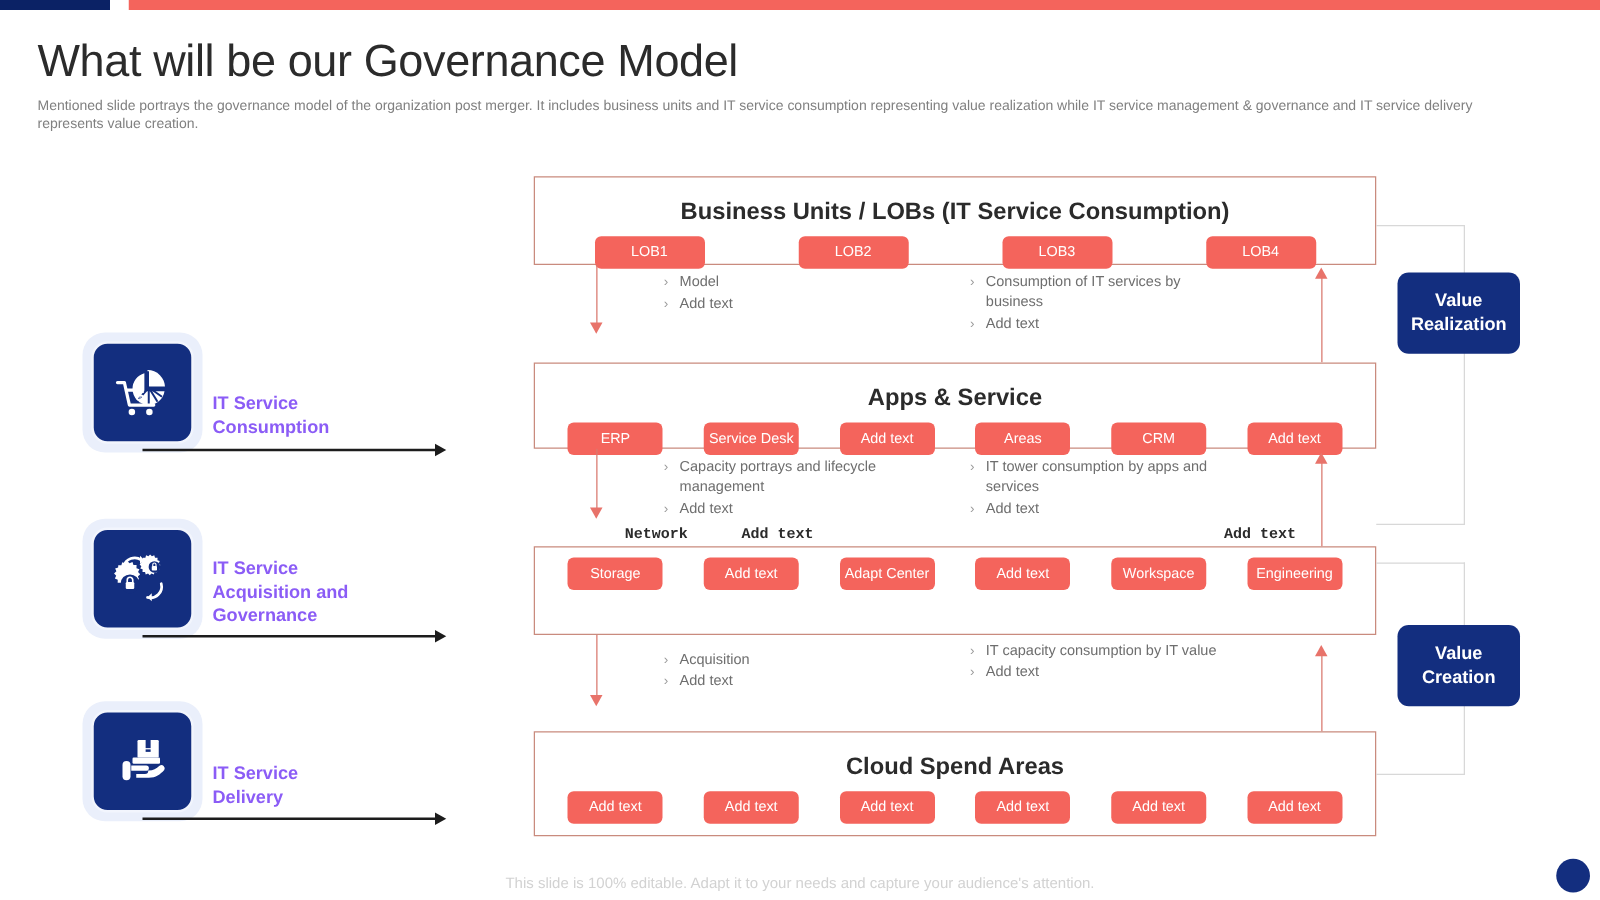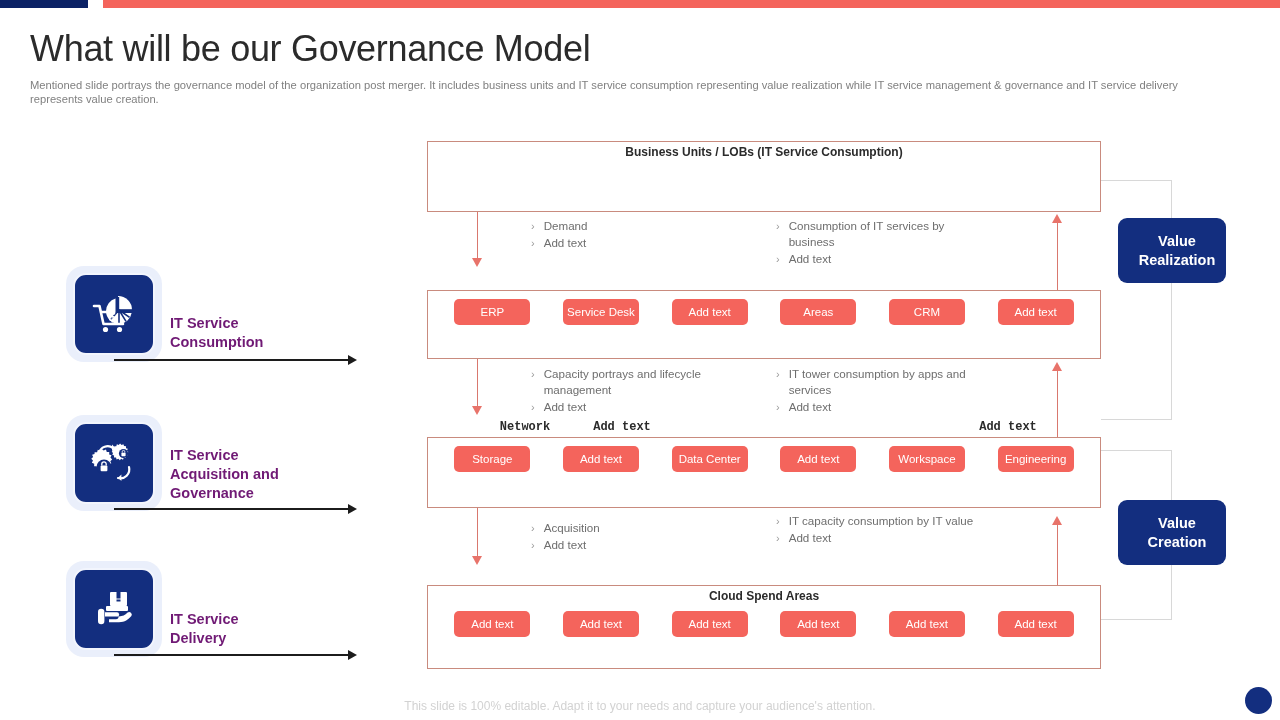--- a/index.html
+++ b/index.html
@@ -60,21 +60,21 @@
     border: 2px solid #f2f5fd;
     display: flex;
     align-items: center;
     justify-content: center;
   }
   .pillar-label {
     position: absolute;
     font-size: 14.5px;
     font-weight: bold;
     line-height: 19px;
-    color: #701a75;
+    color: #8b5cf6;
   }
   .pillar-line {
     position: absolute;
     height: 1.6px;
     background: #1c1c1c;
   }
   .pillar-arrow {
     position: absolute;
     width: 0; height: 0;
     border-top: 5px solid transparent;
@@ -86,24 +86,24 @@
   .band {
     position: absolute;
     left: 427px;
     width: 674px;
     border: 1px solid #c98b7e;
     background: #ffffff;
     box-sizing: border-box;
   }
   .band-title {
     text-align: center;
-    font-size: 12px;
+    font-size: 19px;
     font-weight: bold;
     color: #2b2b2b;
-    margin-top: 3px;
+    margin-top: 17px;
   }
   .chips {
     display: flex;
     justify-content: space-around;
     align-items: center;
     margin-top: 8px;
     padding: 0 10px 10px 10px;
   }
   .chip {
     background: #f4645c;
@@ -187,21 +187,20 @@
     border-radius: 9px;
     background: #132e7f;
     color: #ffffff;
     font-size: 14.5px;
     font-weight: bold;
     line-height: 19px;
     text-align: center;
     display: flex;
     align-items: center;
     justify-content: center;
-    padding-left: 10px;
   }
 
   
   .footer-note {
     position: absolute;
     left: 0; right: 0; top: 699px;
     text-align: center;
     font-size: 12px;
     color: #d2d2d2;
   }
@@ -301,26 +300,32 @@
 </div>
 <div class="pillar-label" style="left:170px; top:610px;">
   <div>IT Service</div>
   <div>Delivery</div>
 </div>
 <div class="pillar-line" style="left:114px; top:654px; width:236px;"></div>
 <div class="pillar-arrow" style="left:348px; top:650px;"></div>
 
 <div class="band" style="top:141px; height:71px;">
   <div class="band-title">Business Units / LOBs (IT Service Consumption)</div>
+  <div class="chips">
+    <div class="chip wide">LOB1</div>
+    <div class="chip wide">LOB2</div>
+    <div class="chip wide">LOB3</div>
+    <div class="chip wide">LOB4</div>
+  </div>
 </div>
 
 <div class="bullets" style="left:531px; top:218px; width:210px;">
   <div class="bullet-row">
       <span class="bullet-mark">›</span>
-      <span>Demand</span>
+      <span>Model</span>
     </div>
   <div class="bullet-row">
       <span class="bullet-mark">›</span>
       <span>Add text</span>
     </div>
 </div>
 <div class="bullets" style="left:776px; top:218px; width:180px;">
   <div class="bullet-row">
       <span class="bullet-mark">›</span>
       <span>Consumption of IT services by business</span>
@@ -329,20 +334,21 @@
       <span class="bullet-mark">›</span>
       <span>Add text</span>
     </div>
 </div>
 <div class="conn-down" style="left:477px; top:212px; height:48px;"></div>
 <div class="arrow-down" style="left:472px; top:258px;"></div>
 <div class="conn-up" style="left:1057px; top:220px; height:70px;"></div>
 <div class="arrow-up" style="left:1052px; top:214px;"></div>
 
 <div class="band" style="top:290px; height:69px;">
+  <div class="band-title">Apps &amp; Service</div>
   <div class="chips">
     <div class="chip">ERP</div>
     <div class="chip">Service Desk</div>
     <div class="chip">Add text</div>
     <div class="chip">Areas</div>
     <div class="chip">CRM</div>
     <div class="chip">Add text</div>
   </div>
 </div>
 
@@ -373,21 +379,21 @@
 
 <div class="band" style="top:437px; height:71px;">
   <div class="tower-toplabels">
     <div class="tower-toplabel" style="left:97px; top:-18px;">Network</div>
     <div class="tower-toplabel" style="left:194px; top:-18px;">Add text</div>
     <div class="tower-toplabel" style="left:580px; top:-18px;">Add text</div>
   </div>
   <div class="chips">
     <div class="chip">Storage</div>
     <div class="chip">Add text</div>
-    <div class="chip">Data Center</div>
+    <div class="chip">Adapt Center</div>
     <div class="chip">Add text</div>
     <div class="chip">Workspace</div>
     <div class="chip">Engineering</div>
   </div>
 </div>
 
 <div class="bullets" style="left:531px; top:520px; width:210px;">
   <div class="bullet-row">
       <span class="bullet-mark">›</span>
       <span>Acquisition</span>

